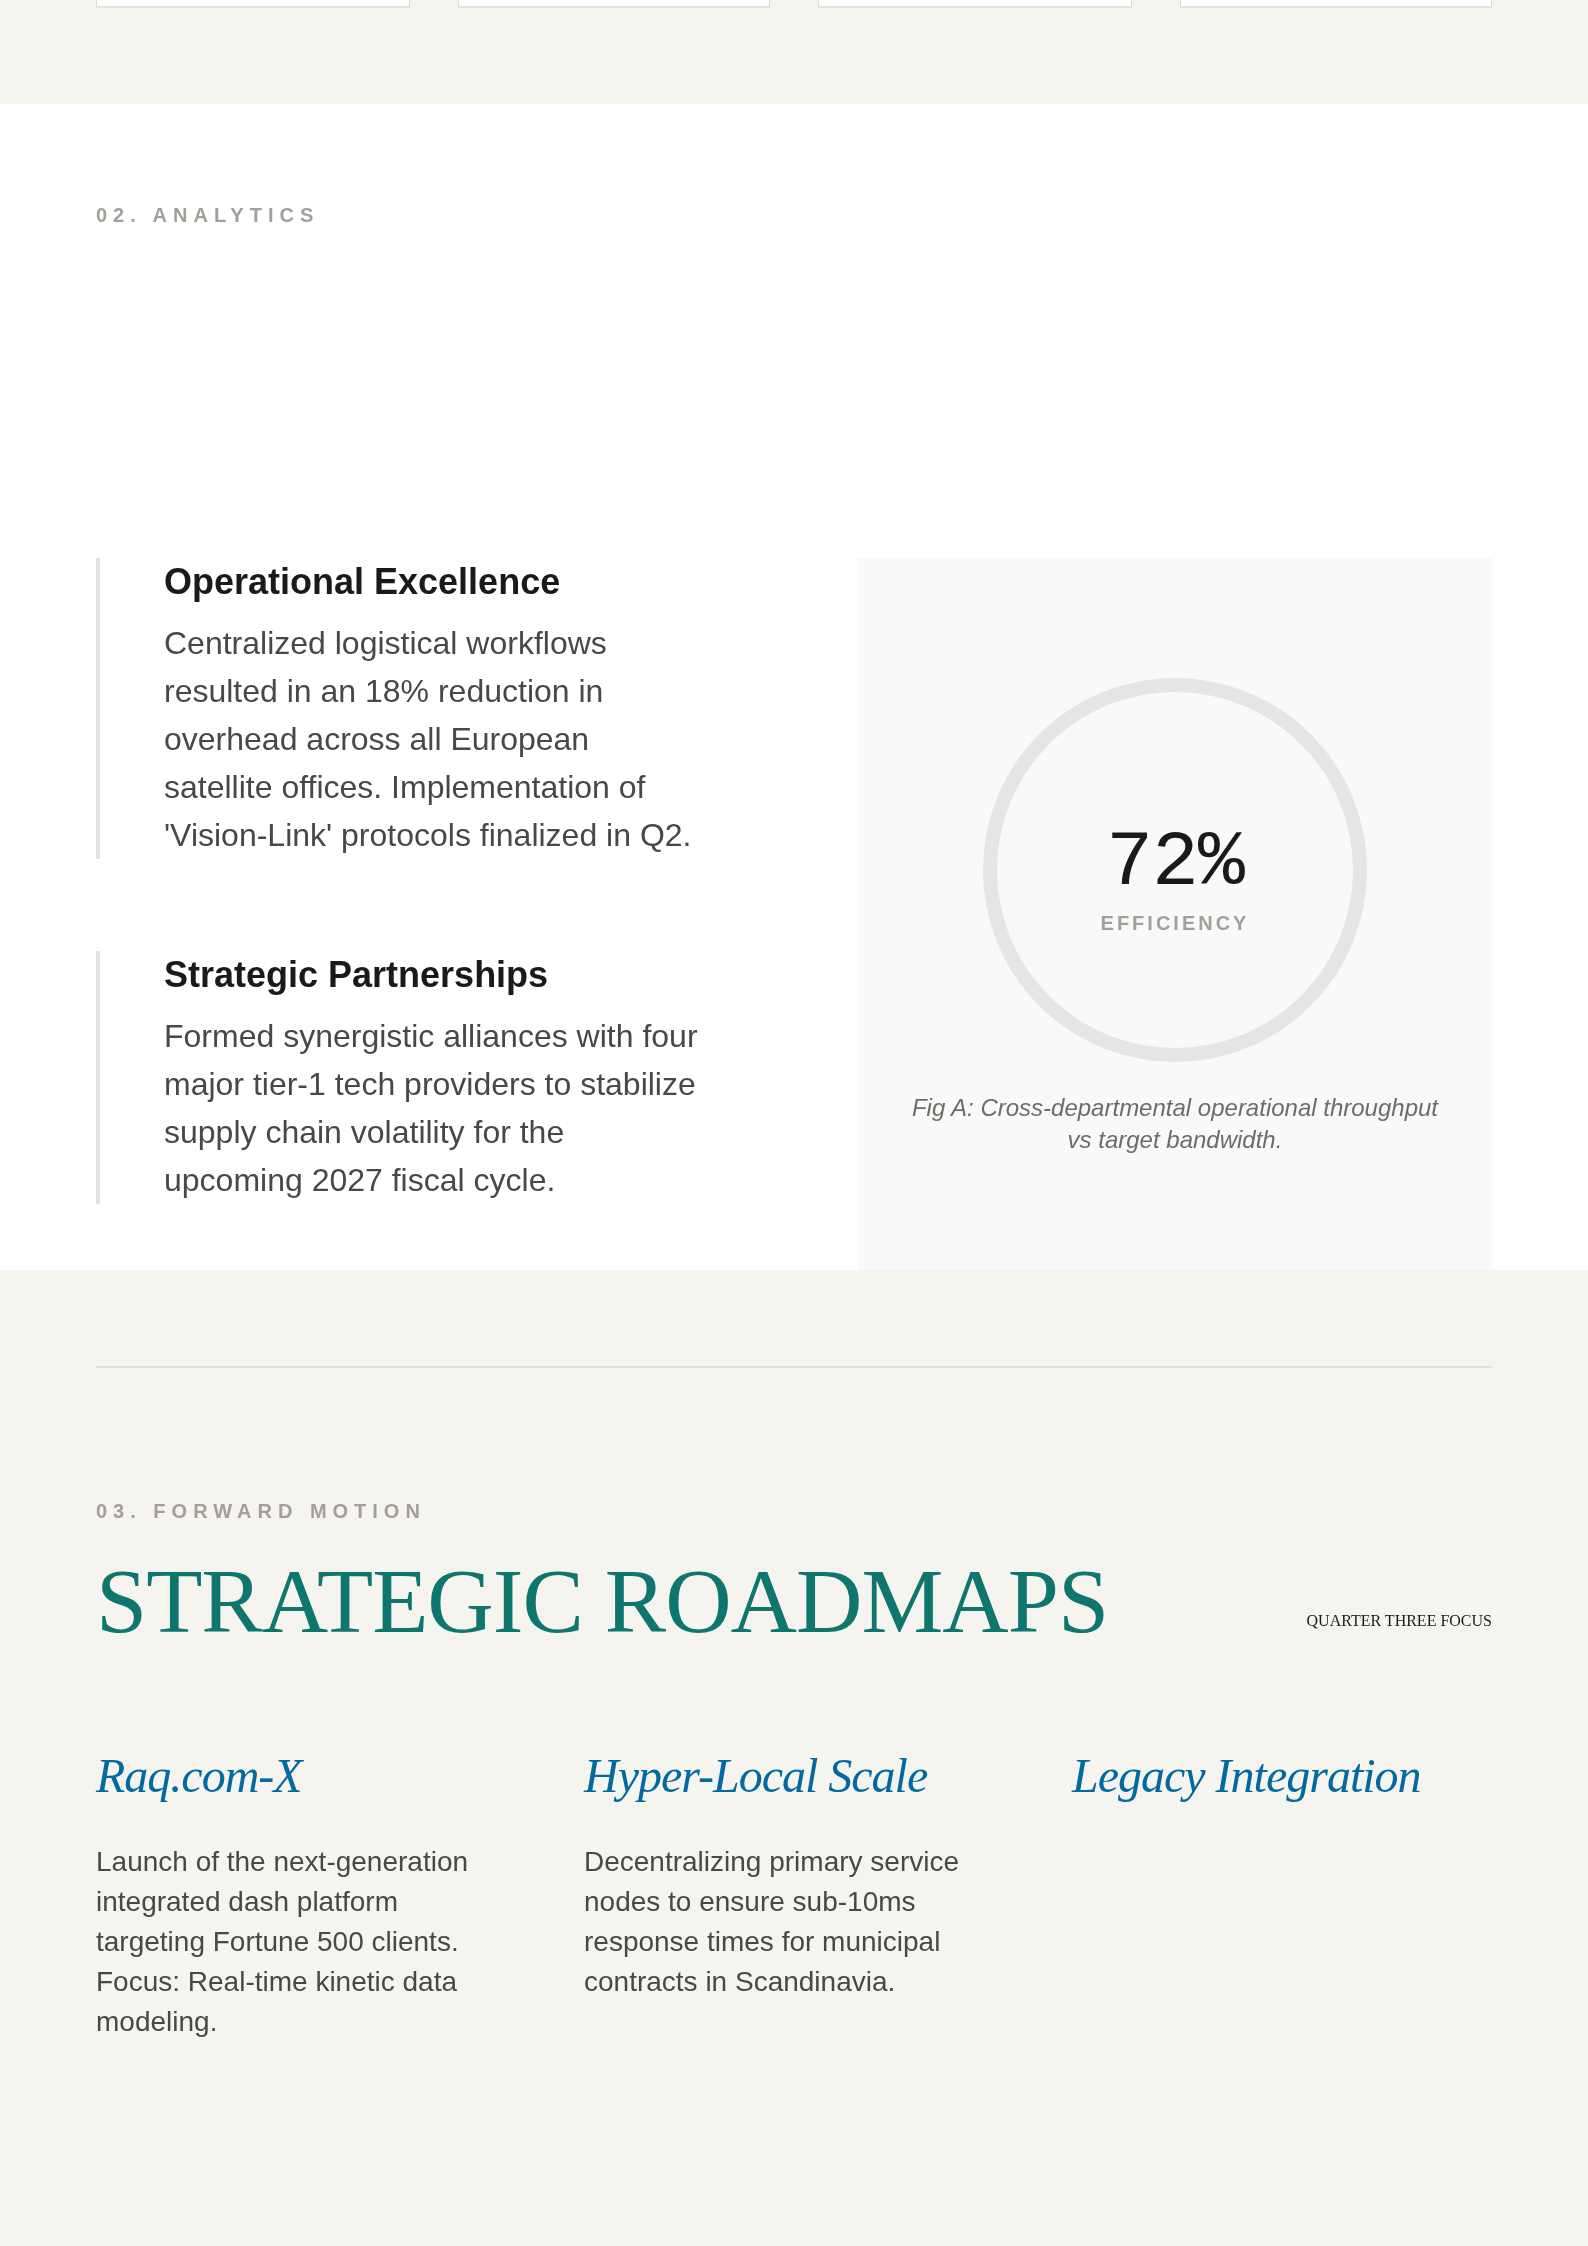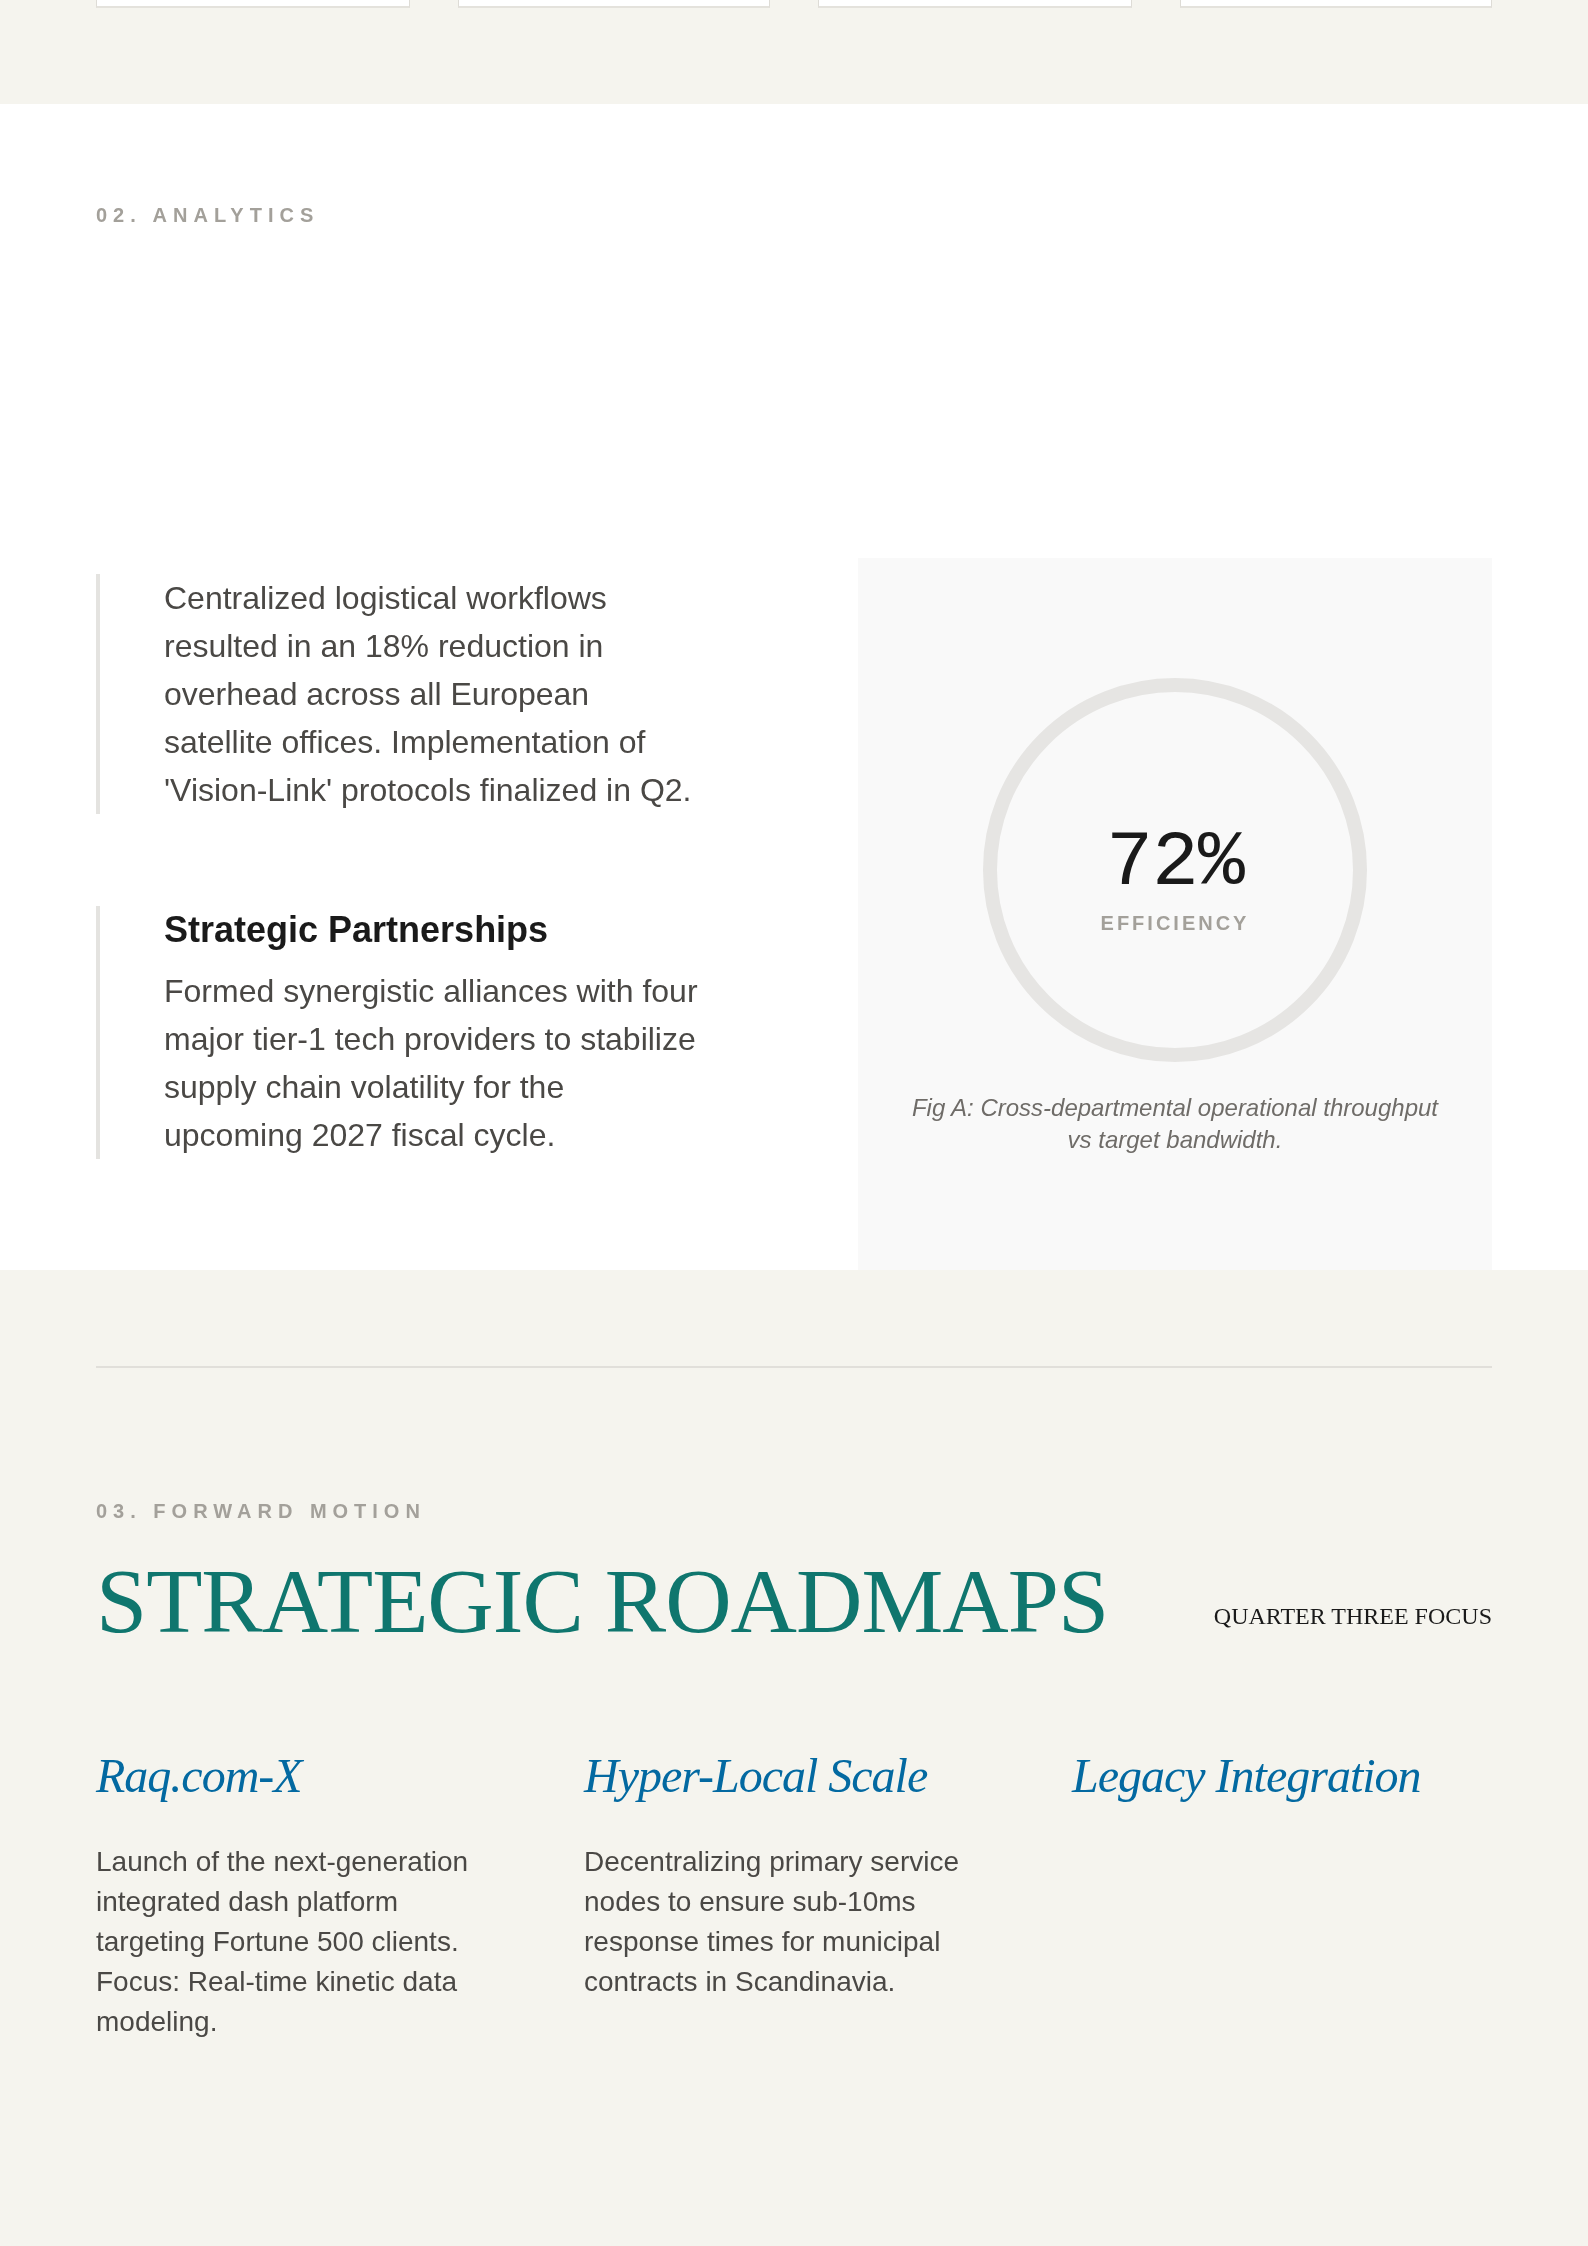--- a/index.html
+++ b/index.html
@@ -151,21 +151,21 @@
       font-family: "Liberation Serif", "DejaVu Serif", serif;
       font-weight: 400;
       font-size: 92px;
       line-height: 1.05;
       letter-spacing: -1px;
       color: #0f766e;
       text-transform: uppercase;
     }
     .roadmaps-subtitle {
       font-family: "Liberation Serif", "DejaVu Serif", serif;
-      font-size: 24px;
+      font-size: 16px;
       color: #1a1a1a;
       margin-bottom: 20px;
       text-transform: uppercase;
     }
     .roadmap-grid {
       display: flex;
       gap: 86px;
       margin-top: 100px;
     }
     .roadmap-item {
@@ -197,20 +197,21 @@
   <div class="top-card" style="left:818px;width:314px;"></div>
   <div class="top-card" style="left:1180px;width:312px;"></div>
 </div>
 
 <section class="section-analytics">
   <div class="eyebrow">02. ANALYTICS</div>
 
   <div class="analytics-grid">
     <div class="highlights-col">
       <div class="highlight">
+        <h3>Operational Excellence</h3>
         <p>Centralized logistical workflows resulted in an 18% reduction in overhead across all European satellite offices. Implementation of 'Vision-Link' protocols finalized in Q2.</p>
       </div>
       <div class="highlight">
         <h3>Strategic Partnerships</h3>
         <p>Formed synergistic alliances with four major tier-1 tech providers to stabilize supply chain volatility for the upcoming 2027 fiscal cycle.</p>
       </div>
     </div>
 
     <div class="figure-panel">
       <div class="gauge">

